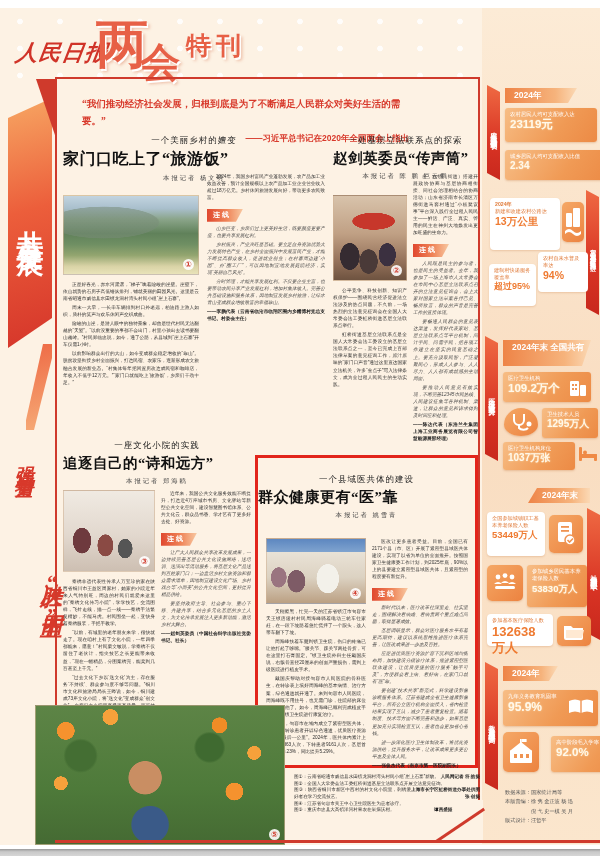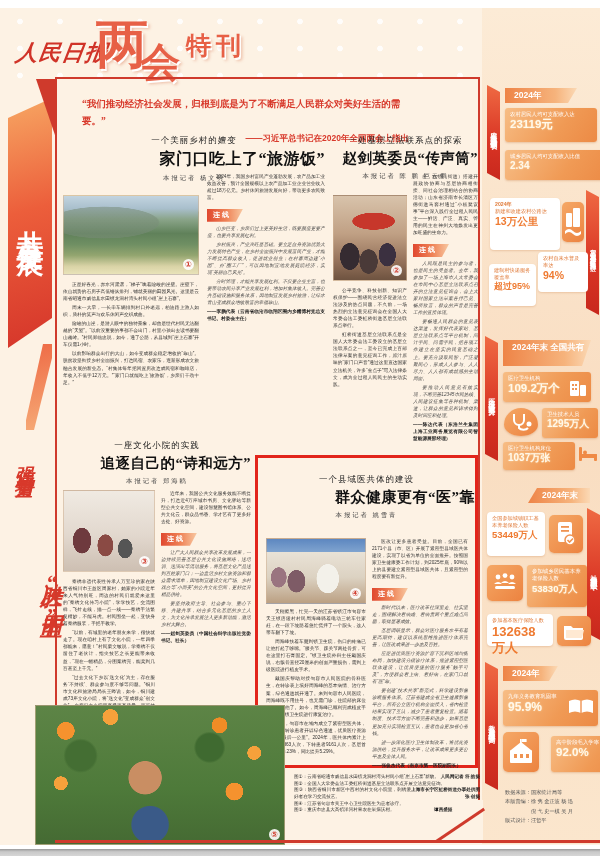--- a/index.html
+++ b/index.html
@@ -45,21 +45,21 @@
   .bottom-rule{position:absolute;left:55px;top:840px;width:545px;height:2.5px;background:#cf3a2c;}
   
   .quote{position:absolute;left:82px;top:96px;width:330px;}
   .quote-text{font-family:"Liberation Serif","DejaVu Serif",serif;font-weight:bold;
          font-size:9.5px;line-height:1.75;color:#d8392b;}
   .quote-attr{text-align:right;font-size:8.5px;font-weight:bold;color:#d8392b;margin-top:4px;padding-right:3px;}
   
   .art{position:absolute;}
   .kicker{text-align:center;font-size:8.5px;color:#222;letter-spacing:1px;
           font-family:"Liberation Serif","DejaVu Serif",serif;}
-  .title{text-align:right;font-size:16px;font-weight:bold;color:#111;margin-top:2px;
+  .title{text-align:left;font-size:16px;font-weight:bold;color:#111;margin-top:2px;
           font-family:"Liberation Serif","DejaVu Serif",serif;letter-spacing:.5px;}
   .byline{text-align:center;font-size:6.3px;color:#444;margin-top:4px;letter-spacing:2px;}
   .col{position:absolute;overflow:hidden;}
   .col p{margin:0 0 2px 0;font-size:4.7px;line-height:1.5;color:#2f2f2f;text-align:justify;text-indent:9px;}
   .col p.ital{font-style:italic;color:#4a4a4a;}
   .col p.intro{color:#333;}
   .col p.attr{font-weight:bold;color:#222;text-indent:0;}
   .tag{display:inline-block;padding:1.5px 12px 1.5px 6px;margin:2px 0 3px 0;color:#fff;
        font-size:7px;font-weight:bold;letter-spacing:2px;
        background:linear-gradient(90deg,#e0482f 0%,#ef8458 55%,#f8c9a2 100%);

